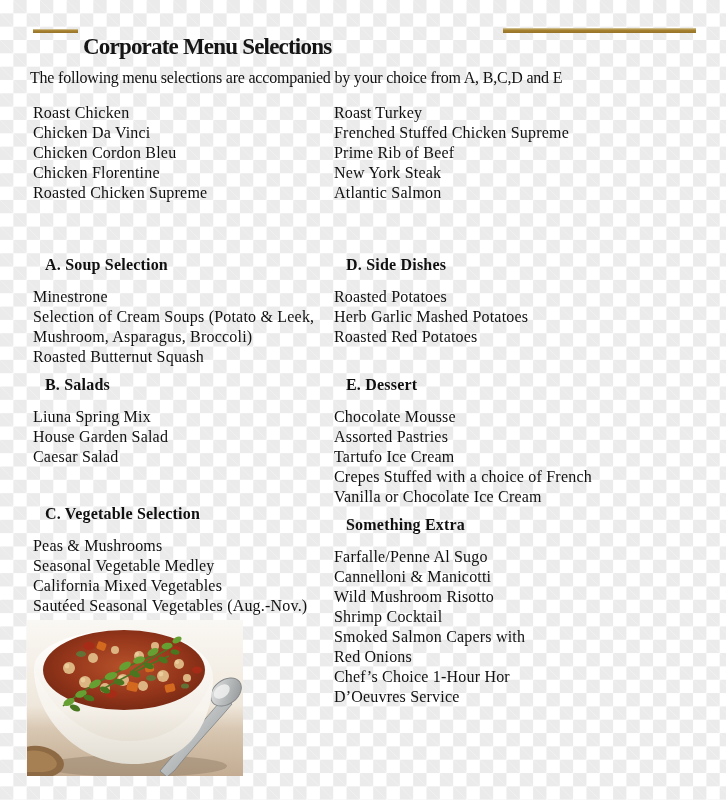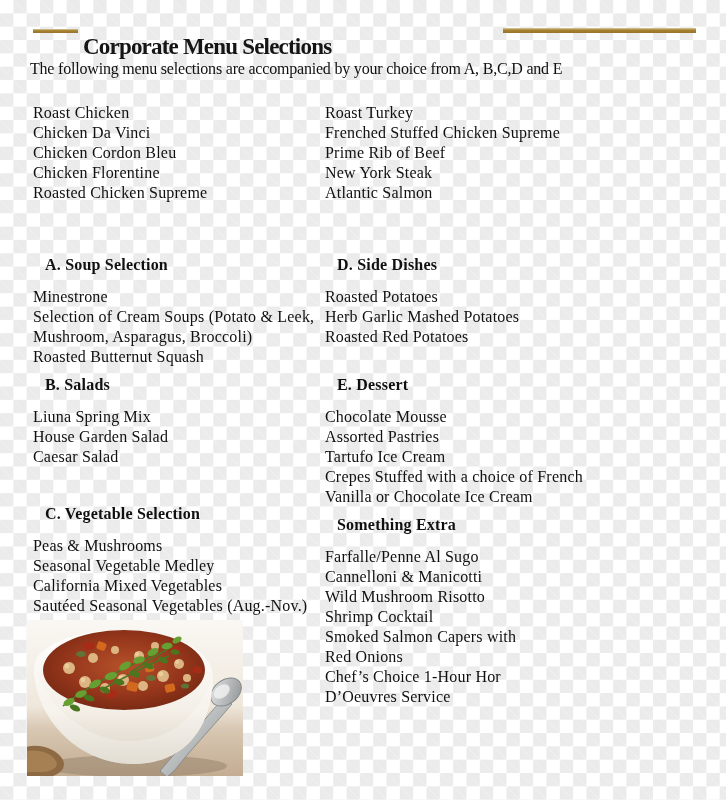--- a/index.html
+++ b/index.html
@@ -19,29 +19,29 @@
   .title{
     position:absolute;left:83px;top:12px;width:420px;
     font-size:23px;font-weight:700;color:#151515;letter-spacing:-0.8px;
     white-space:nowrap;line-height:40px;
   }
   .gold-line{position:absolute;background:linear-gradient(to bottom,#d9cda8 0%,#a8832f 40%,#96732a 100%);}
   .gold-line.left{left:33px;top:29px;width:45px;height:4px;}
   .gold-line.right{left:503px;top:28px;width:193px;height:5px;}
 
   .subtitle{
-    position:absolute;left:30px;top:60px;margin:0;width:660px;
+    position:absolute;left:30px;top:69px;margin:0;width:660px;
     font-size:16px;color:#101010;letter-spacing:-0.2px;white-space:nowrap;
   }
 
   .textblock{position:absolute;font-size:16px;line-height:20px;color:#101010;letter-spacing:0.2px;}
   .textblock .sec-title{font-weight:700;margin:12px;font-size:16px;line-height:20px;}
   .textblock .menu-line{white-space:nowrap;}
   .col-left{left:33px;width:300px;}
-  .col-right{left:325px;width:380px;}
+  .col-right{left:334px;width:380px;}
 
   .photo{position:absolute;left:27px;top:620px;width:216px;height:156px;margin:0;}
   .photo svg{display:block;}
 </style>
 </head>
 <body>
 
 <div class="canvas">
 
   <div class="gold-line left"></div>

